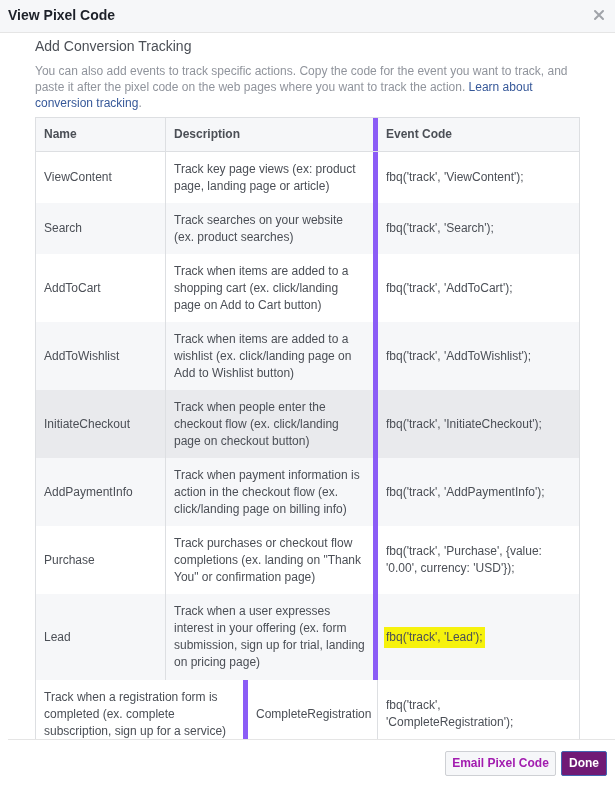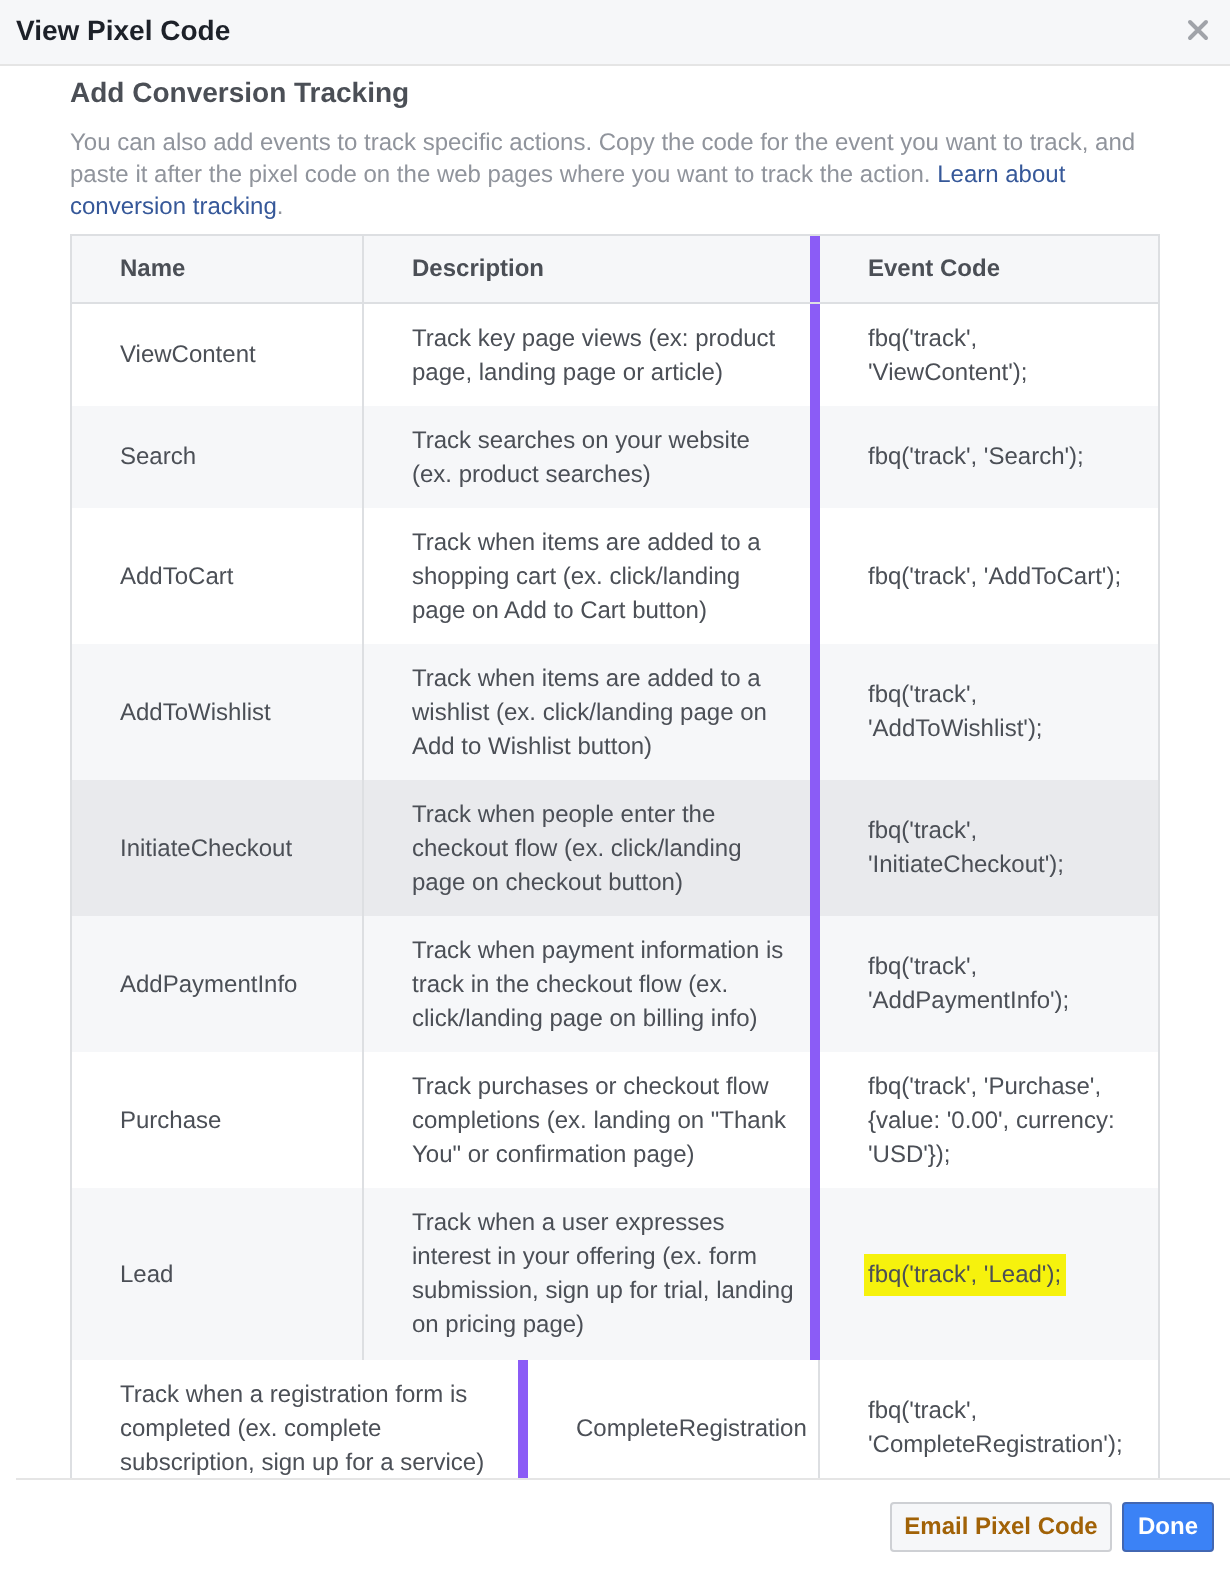--- a/index.html
+++ b/index.html
@@ -22,58 +22,58 @@
       position: absolute; right: 9px; top: 8px; width: 14px; height: 14px;
       cursor: pointer;
     }
     .close-btn svg { display: block; }
     .content {
       position: absolute; left: 0; top: 33px; width: 615px; height: 706px;
       overflow: hidden;
     }
     .section-title {
       position: absolute; left: 35px; top: 5px;
-      font-size: 14px; font-weight: bold; color: #4b4f56;
+      font-size: 14px; font-weight: normal; color: #4b4f56;
     }
     .intro {
       position: absolute; left: 35px; top: 30px; width: 548px;
       font-size: 12px; line-height: 16px; color: #90949c;
     }
     .intro a { color: #365899; text-decoration: none; cursor: pointer; }
     .table {
       position: absolute; left: 35px; top: 84px; width: 545px;
       border: 1px solid #dddfe2; border-bottom: none;
       font-size: 12px; color: #4b4f56;
     }
     .row { display: flex; width: 100%; }
     .row.head { height: 34px; background: #f6f7f9; border-bottom: 1px solid #dddfe2; font-weight: bold; color: #4b4f56; }
     .row.odd { background: #ffffff; }
     .row.even { background: #f6f7f9; }
     .row.hover { background: #e9eaed; }
-    .cell { display: flex; align-items: center; padding: 0 8px; line-height: 17px; margin-left: 16px; }
+    .cell { display: flex; align-items: center; padding: 0 8px; line-height: 17px; }
     .c1 { width: 130px; border-right: 1px solid #dddfe2; }
     .c2 { width: 212px; border-right: 5px solid #8b5cf6; }
     .c3 { flex: 1; }
     .code-hl { background: #f6f20d; padding: 2px 2px; margin-left: -2px; }
     .footer-line {
       position: absolute; left: 8px; right: 0; top: 739px; height: 1px; background: #e5e5e5;
     }
     .btn {
       position: absolute; top: 751px; height: 25px;
       font-size: 12px; font-weight: bold; line-height: 23px;
       text-align: center; border-radius: 2px; cursor: pointer;
       font-family: "Liberation Sans", sans-serif;
     }
     .btn-email {
       left: 445px; width: 111px;
-      background: #f6f7f9; border: 1px solid #ced0d4; color: #a16207;
+      background: #f6f7f9; border: 1px solid #ced0d4; color: #a21caf;
     }
     .btn-done {
       left: 561px; width: 46px;
-      background: #3b82f6; border: 1px solid #4267b2; color: #ffffff;
+      background: #701a75; border: 1px solid #4267b2; color: #ffffff;
     }
   </style>
 </head>
 <body>
 
 <div class="dialog">
   <div class="header">
     <div class="header-title">View Pixel Code</div>
     <div class="close-btn">
       <svg width="14" height="14" viewBox="0 0 14 14">
@@ -113,21 +113,21 @@
         <div class="cell c2">Track when items are added to a wishlist (ex. click/landing page on Add to Wishlist button)</div>
         <div class="cell c3">fbq('track', 'AddToWishlist');</div>
       </div>
       <div class="row hover" style="height:68px">
         <div class="cell c1">InitiateCheckout</div>
         <div class="cell c2">Track when people enter the checkout flow (ex. click/landing page on checkout button)</div>
         <div class="cell c3">fbq('track', 'InitiateCheckout');</div>
       </div>
       <div class="row even" style="height:68px">
         <div class="cell c1">AddPaymentInfo</div>
-        <div class="cell c2">Track when payment information is track in the checkout flow (ex. click/landing page on billing info)</div>
+        <div class="cell c2">Track when payment information is action in the checkout flow (ex. click/landing page on billing info)</div>
         <div class="cell c3">fbq('track', 'AddPaymentInfo');</div>
       </div>
       <div class="row odd" style="height:68px">
         <div class="cell c1">Purchase</div>
         <div class="cell c2">Track purchases or checkout flow completions (ex. landing on "Thank You" or confirmation page)</div>
         <div class="cell c3">fbq('track', 'Purchase', {value: '0.00', currency: 'USD'});</div>
       </div>
       <div class="row even" style="height:86px">
         <div class="cell c1">Lead</div>
         <div class="cell c2">Track when a user expresses interest in your offering (ex. form submission, sign up for trial, landing on pricing page)</div>

